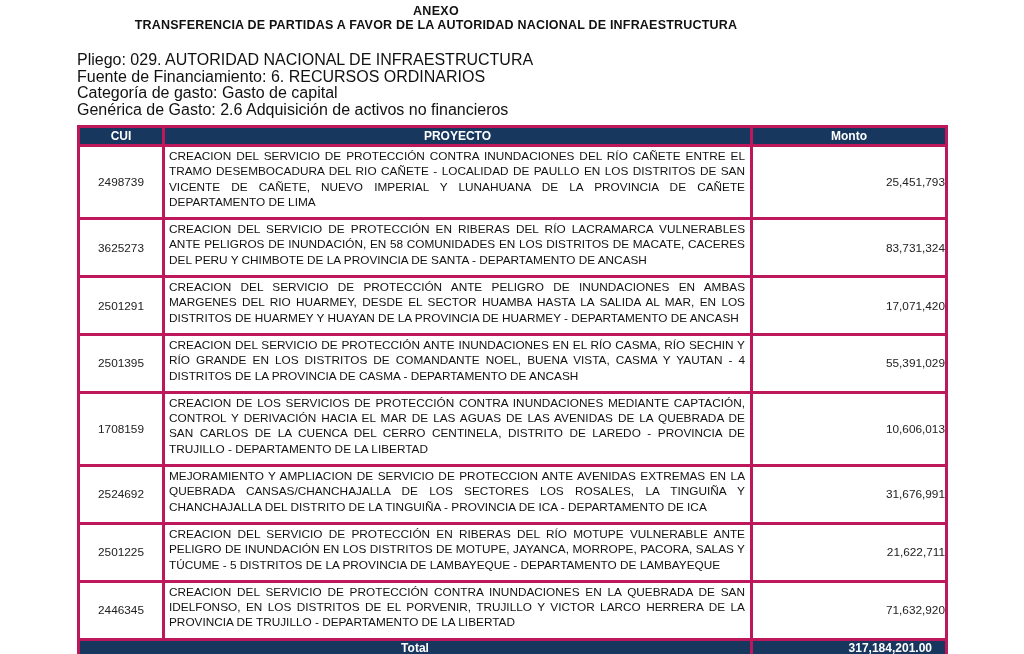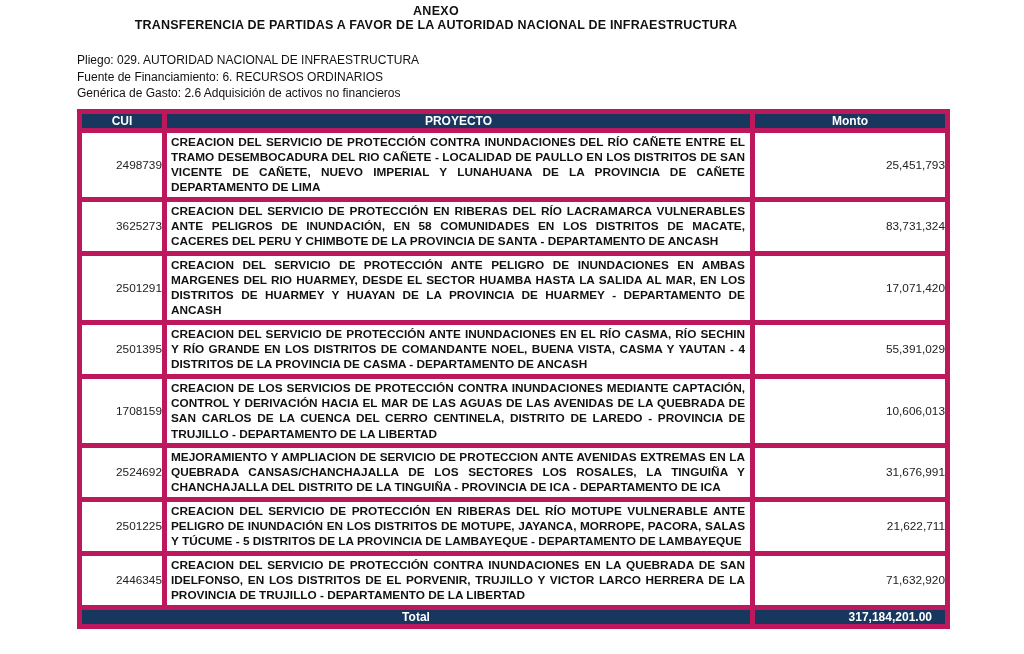--- a/index.html
+++ b/index.html
@@ -14,41 +14,41 @@
   .annex-label {
     text-align:center; font-weight:bold; font-size:12.5px;
     color:#111; letter-spacing:0.3px;
   }
   .doc-title {
     text-align:center; font-weight:bold; font-size:12.5px;
     color:#111; letter-spacing:0.2px;
   }
   .meta {
     margin:20px 0 0 77px;
-    font-size:12px; line-height:16.5px; color:#111;
+    font-size:16px; line-height:16.5px; color:#111;
   }
   table.budget {
     width:868px; margin:7px 0 0 77px;
     border-collapse:collapse; table-layout:fixed;
     font-size:11.8px;
   }
   table.budget col.c-cui { width:85px; }
   table.budget col.c-proj { width:588px; }
   table.budget col.c-monto { width:195px; }
-  table.budget th, table.budget td { border:5px solid #be185d; }
+  table.budget th, table.budget td { border:3px solid #be185d; }
   tr.head th {
     background:#17375E; color:#ffffff; font-weight:bold;
     font-size:12px; height:19px; text-align:center; vertical-align:middle;
   }
   td.cui {
-    text-align:right; vertical-align:middle; color:#222;
+    text-align:center; vertical-align:middle; color:#222;
   }
   td.proj {
     text-align:justify; vertical-align:middle;
-    padding:2px 5px 1px 4px; line-height:15.3px; color:#111;font-weight:bold;
+    padding:2px 5px 7px 4px; line-height:15.3px; color:#111;
   }
   td.monto {
     text-align:right; vertical-align:middle;
     color:#222;
   }
   tr.total td {
     background:#17375E; color:#ffffff; font-weight:bold;
     height:17px; font-size:12px; vertical-align:middle;
   }
   tr.total td.total-label { text-align:center; }
@@ -59,20 +59,21 @@
 
 <div class="doc">
 
   <div class="annex-label">ANEXO</div>
 
   <div class="doc-title">TRANSFERENCIA DE PARTIDAS A FAVOR DE LA AUTORIDAD NACIONAL DE INFRAESTRUCTURA</div>
 
   <div class="meta">
     <div>Pliego: 029. AUTORIDAD NACIONAL DE INFRAESTRUCTURA</div>
     <div>Fuente de Financiamiento: 6. RECURSOS ORDINARIOS</div>
+    <div>Categoría de gasto: Gasto de capital</div>
     <div>Genérica de Gasto: 2.6 Adquisición de activos no financieros</div>
   </div>
 
   <table class="budget">
     <colgroup>
       <col class="c-cui">
         <col class="c-proj">
         <col class="c-monto">
     </colgroup>
     <thead>

